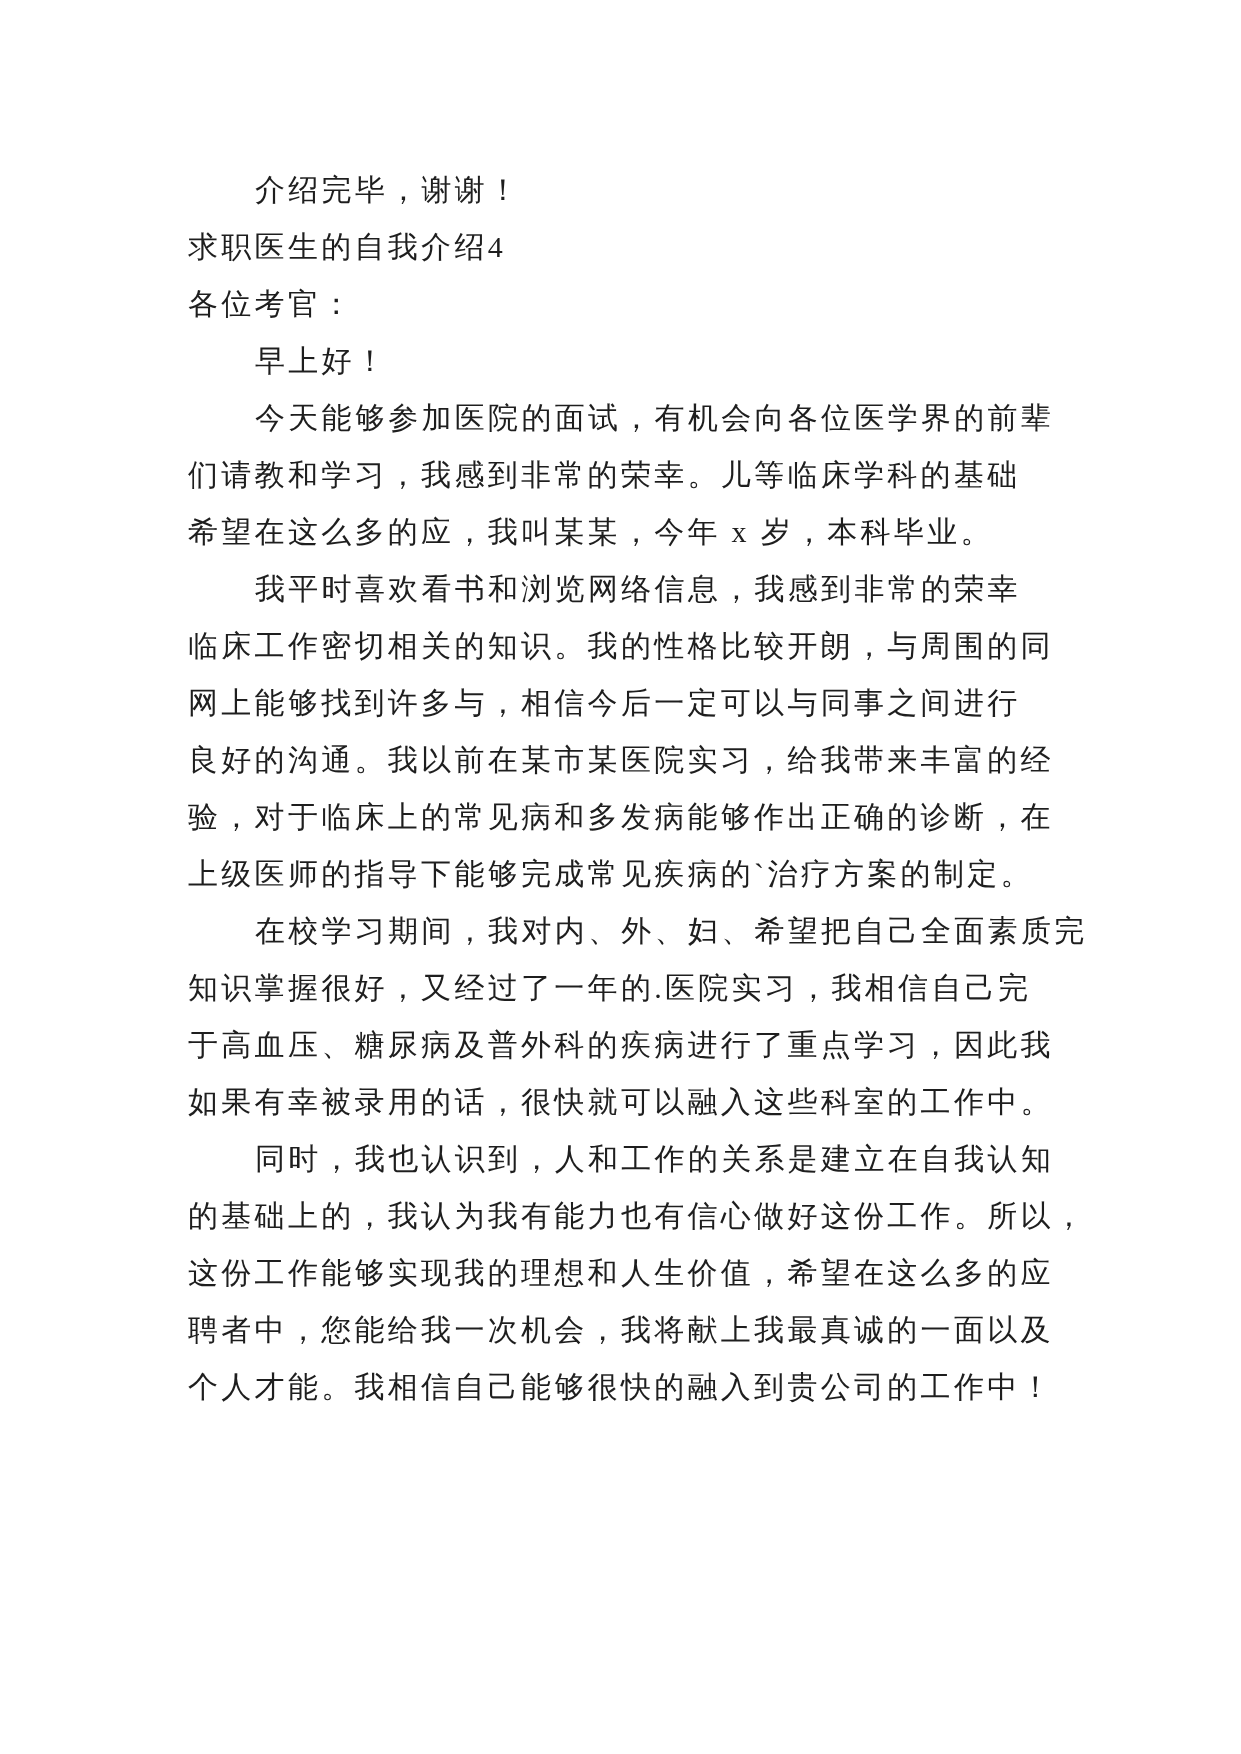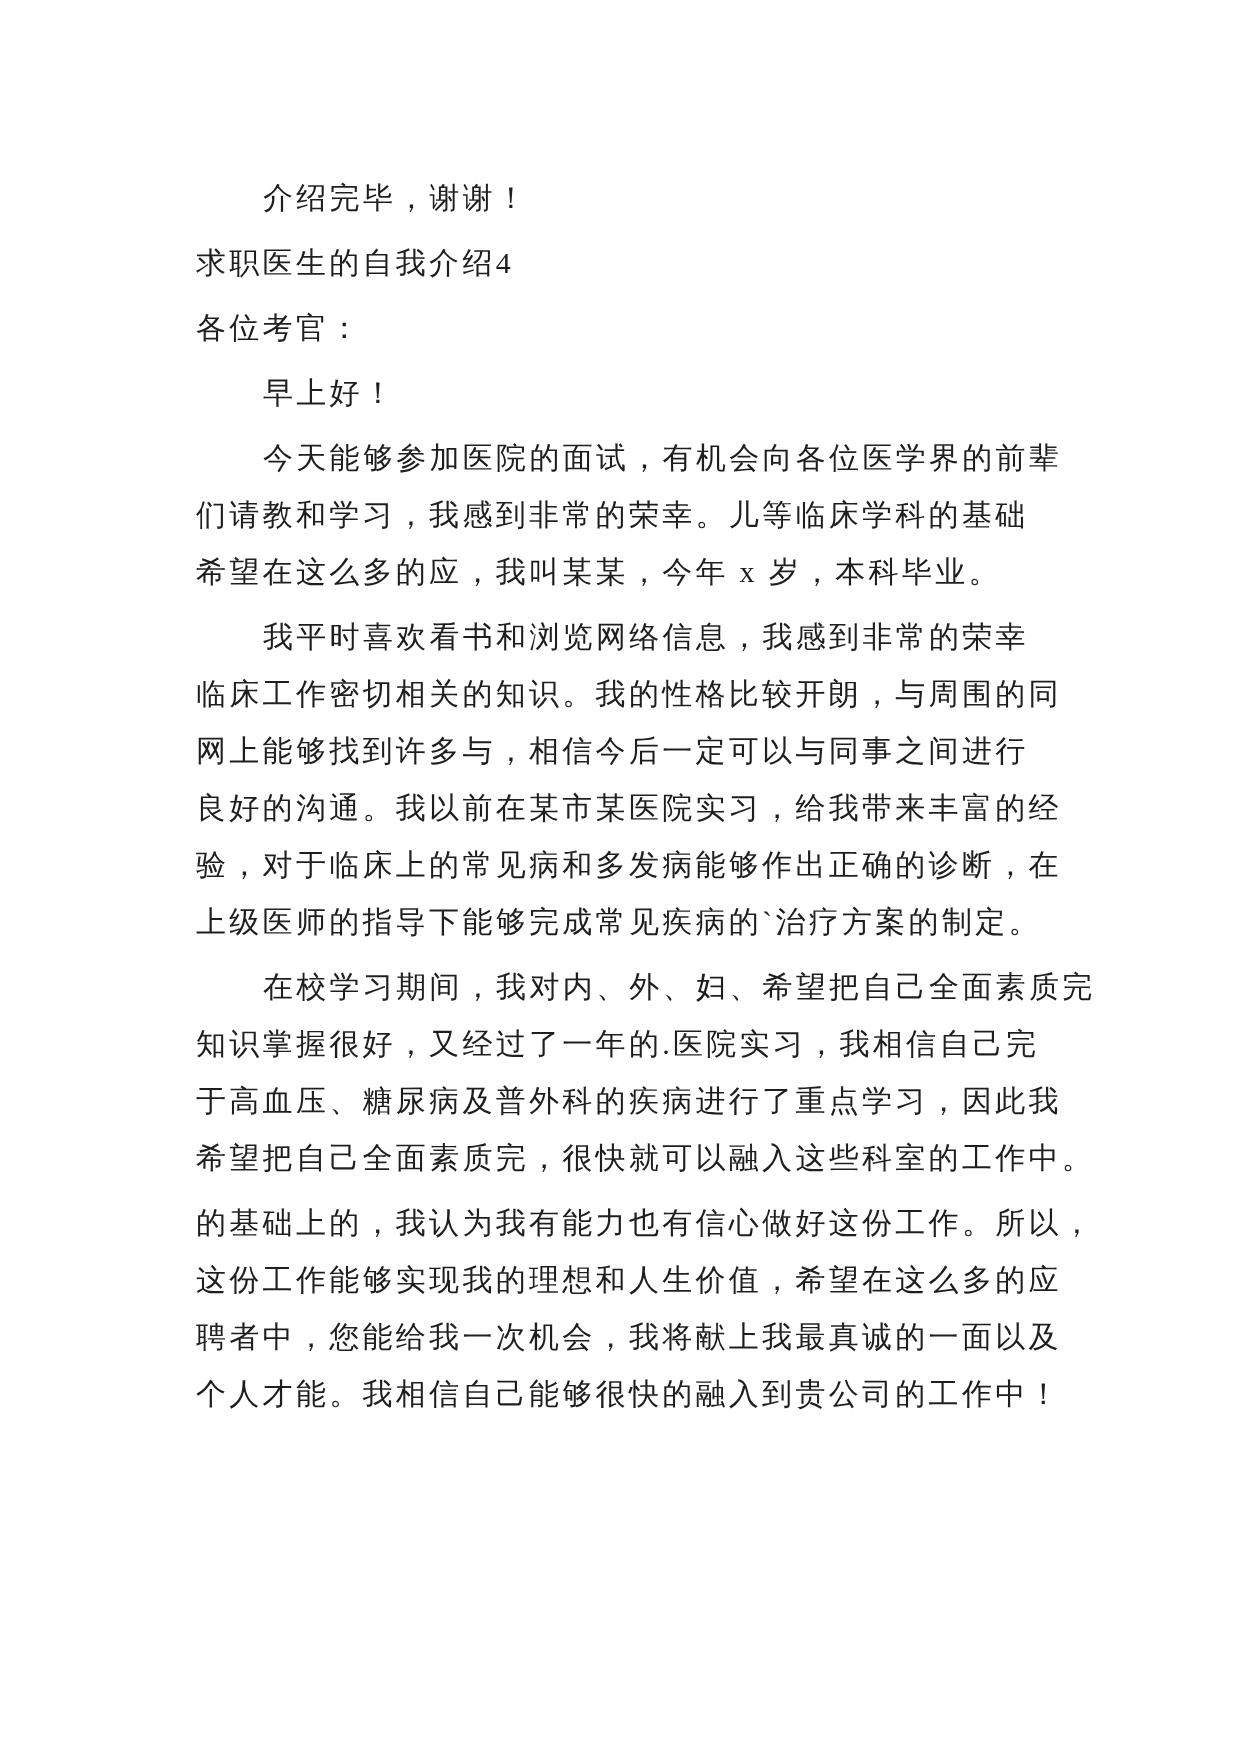--- a/index.html
+++ b/index.html
@@ -14,21 +14,21 @@
     height: 1754px;
     background: #ffffff;
     overflow: hidden;
   }
   .text-block {
     position: absolute;
     left: 188px;
     top: 161px;
     width: 900px;
   }
-  .para { margin: 8px; padding: 0; }
+  .para { margin: 0; padding: 0; }
   .line {
     font-family: "Liberation Serif", "DejaVu Serif", serif;
     font-weight: 400;
     font-size: 30px;
     line-height: 57px;
     height: 57px;
     letter-spacing: 3.3px;
     color: #1e1e1e;
     white-space: nowrap;
     text-align: left;
@@ -69,24 +69,25 @@
       <div class="line">网上能够找到许多与，相信今后一定可以与同事之间进行</div>
       <div class="line">良好的沟通。我以前在某市某医院实习，给我带来丰富的经</div>
       <div class="line">验，对于临床上的常见病和多发病能够作出正确的诊断，在</div>
       <div class="line">上级医师的指导下能够完成常见疾病的`治疗方案的制定。</div>
     </div>
 
     <div class="para">
       <div class="line ind">在校学习期间，我对内、外、妇、希望把自己全面素质完</div>
       <div class="line">知识掌握很好，又经过了一年的.医院实习，我相信自己完</div>
       <div class="line">于高血压、糖尿病及普外科的疾病进行了重点学习，因此我</div>
-      <div class="line">希望把自己全面素质完，很快就可以融入这些科室的工作中。</div>
+      <div class="line">如果有幸被录用的话，很快就可以融入这些科室的工作中。</div>
     </div>
 
     <div class="para">
+      <div class="line ind">同时，我也认识到，人和工作的关系是建立在自我认知</div>
       <div class="line">的基础上的，我认为我有能力也有信心做好这份工作。所以，</div>
       <div class="line">这份工作能够实现我的理想和人生价值，希望在这么多的应</div>
       <div class="line">聘者中，您能给我一次机会，我将献上我最真诚的一面以及</div>
       <div class="line">个人才能。我相信自己能够很快的融入到贵公司的工作中！</div>
     </div>
 
 
   </div>
 </div>
 

